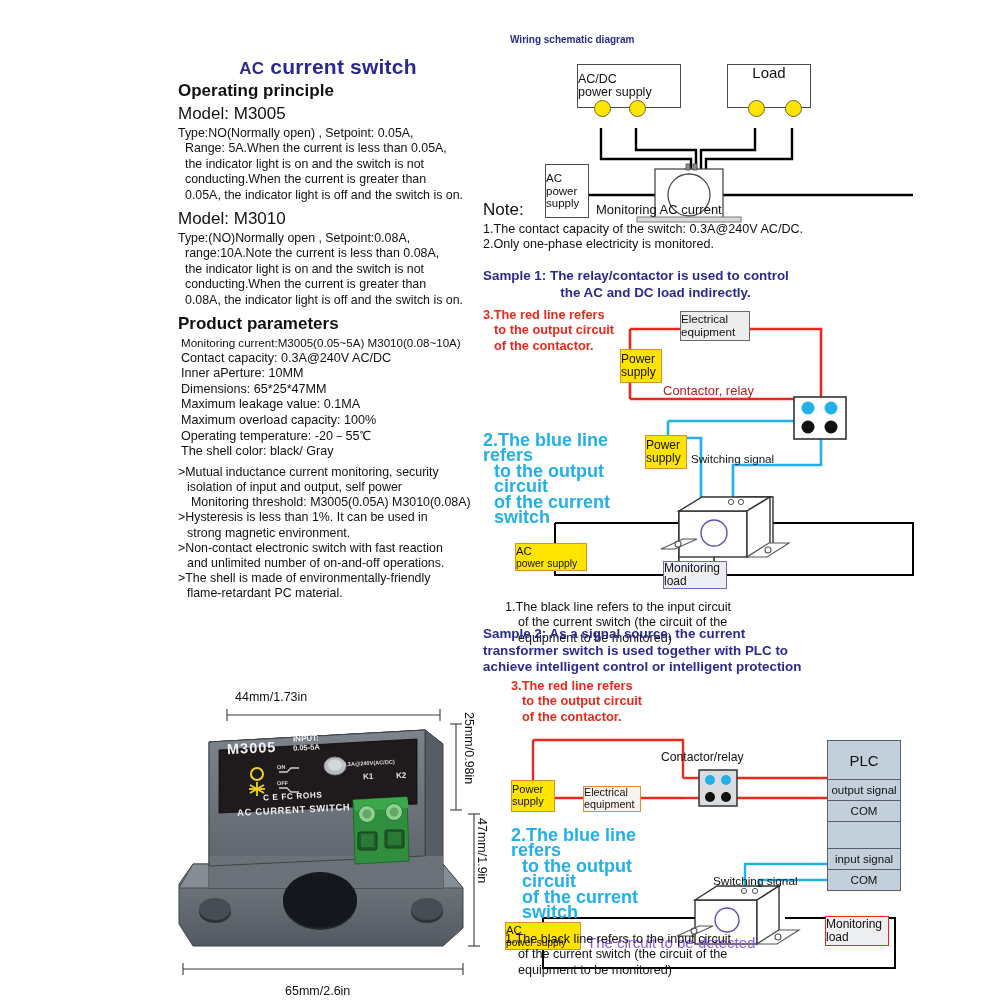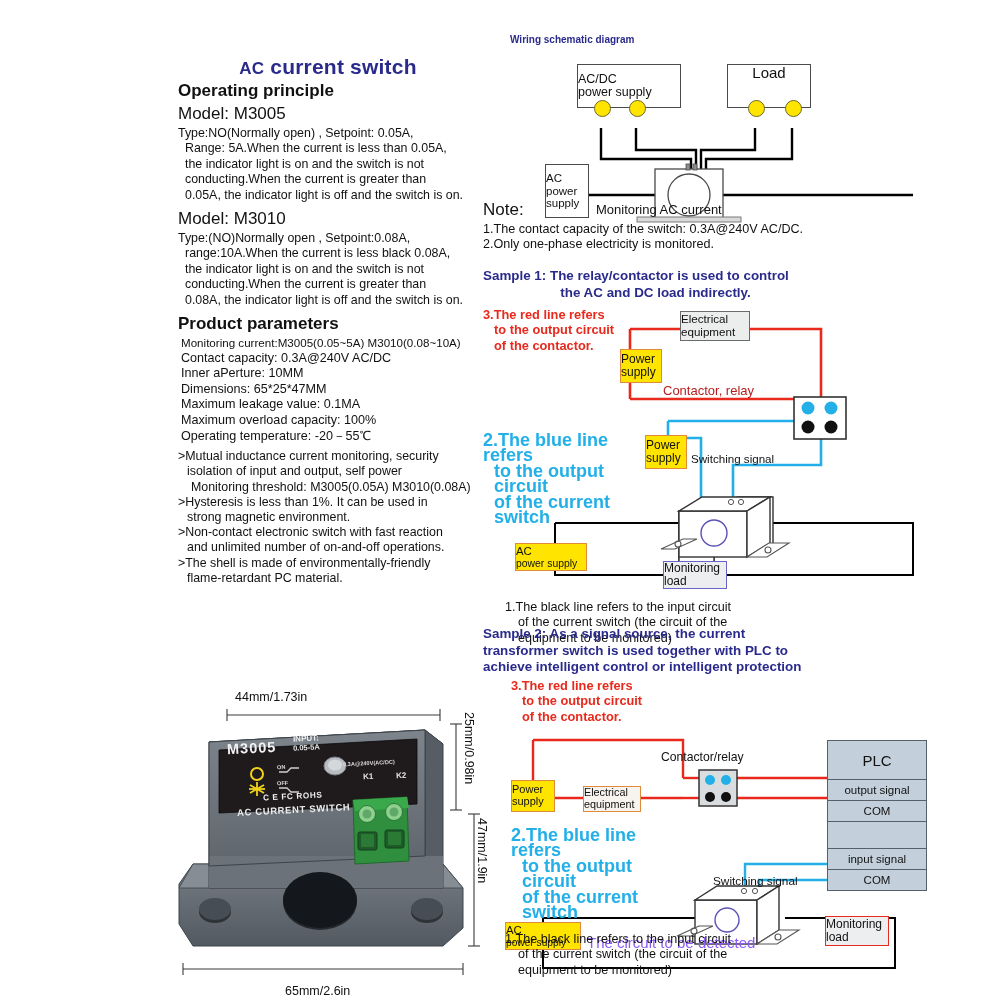--- a/index.html
+++ b/index.html
@@ -74,35 +74,36 @@
     <span>Type:NO(Normally open) , Setpoint: 0.05A,</span>
     <span class="ind">Range: 5A.When the current is less than 0.05A,</span>
     <span class="ind">the indicator light is on and the switch is not</span>
     <span class="ind">conducting.When the current is greater than</span>
     <span class="ind">0.05A, the indicator light is off and the switch is on.</span>
   </div>
 
   <div class="h3" style="margin-top:6px;">Model: M3010</div>
   <div class="body-txt">
     <span>Type:(NO)Normally open , Setpoint:0.08A,</span>
-    <span class="ind">range:10A.When the current is less black 0.08A,</span>
+    <span class="ind">range:10A.Note the current is less than 0.08A,</span>
     <span class="ind">the indicator light is on and the switch is not</span>
     <span class="ind">conducting.When the current is greater than</span>
     <span class="ind">0.08A, the indicator light is off and the switch is on.</span>
   </div>
 
   <div class="h2" style="margin-top:6px;">Product parameters</div>
   <div class="param">
     <div style="font-size:11.6px;">Monitoring current:M3005(0.05~5A) M3010(0.08~10A)</div>
     <div>Contact capacity: 0.3A@240V  AC/DC</div>
     <div>Inner aPerture: 10MM</div>
     <div>Dimensions: 65*25*47MM</div>
     <div>Maximum leakage value: 0.1MA</div>
     <div>Maximum overload capacity: 100%</div>
     <div>Operating temperature: -20－55℃</div>
+    <div>The shell color: black/ Gray</div>
   </div>
 
   <div class="bullets" style="margin-top:5px;">
     <span class="b">
       <span>&gt;Mutual inductance current monitoring, security</span>
       <span class="ind">isolation of input and output, self power</span>
       <span class="ind2">Monitoring threshold: M3005(0.05A) M3010(0.08A)</span>
     </span>
     <span class="b">
       <span>&gt;Hysteresis is less than 1%. It can be used in</span>
@@ -413,21 +414,21 @@
       <span>supply</span>
     </div>
 
     <div class="box b-equip" style="left:100px;top:108px;width:58px;height:26px;flex-direction:column;">
       <span>Electrical</span>
       <span>equipment</span>
     </div>
 
     <div class="abs" style="left:178px;top:72px;font-size:12.2px;color:#111;">Contactor/relay</div>
 
-    <div class="abs" style="left:344px;top:62px;width:100px;">
+    <div class="abs" style="left:344px;top:62px;width:74px;">
       <div class="b-plc" style="height:38px;display:flex;align-items:center;justify-content:center;font-size:15px;">PLC</div>
       <div class="b-plc" style="height:20px;border-top:none;display:flex;align-items:center;justify-content:center;">output signal</div>
       <div class="b-plc" style="height:20px;border-top:none;display:flex;align-items:center;justify-content:center;">COM</div>
       <div class="b-plc" style="height:26px;border-top:none;"></div>
       <div class="b-plc" style="height:20px;border-top:none;display:flex;align-items:center;justify-content:center;">input signal</div>
       <div class="b-plc" style="height:20px;border-top:none;display:flex;align-items:center;justify-content:center;">COM</div>
     </div>
 
     <div class="blue-txt abs" style="left:28px;top:150px;width:168px;">
       <span>2.The blue line refers</span>

